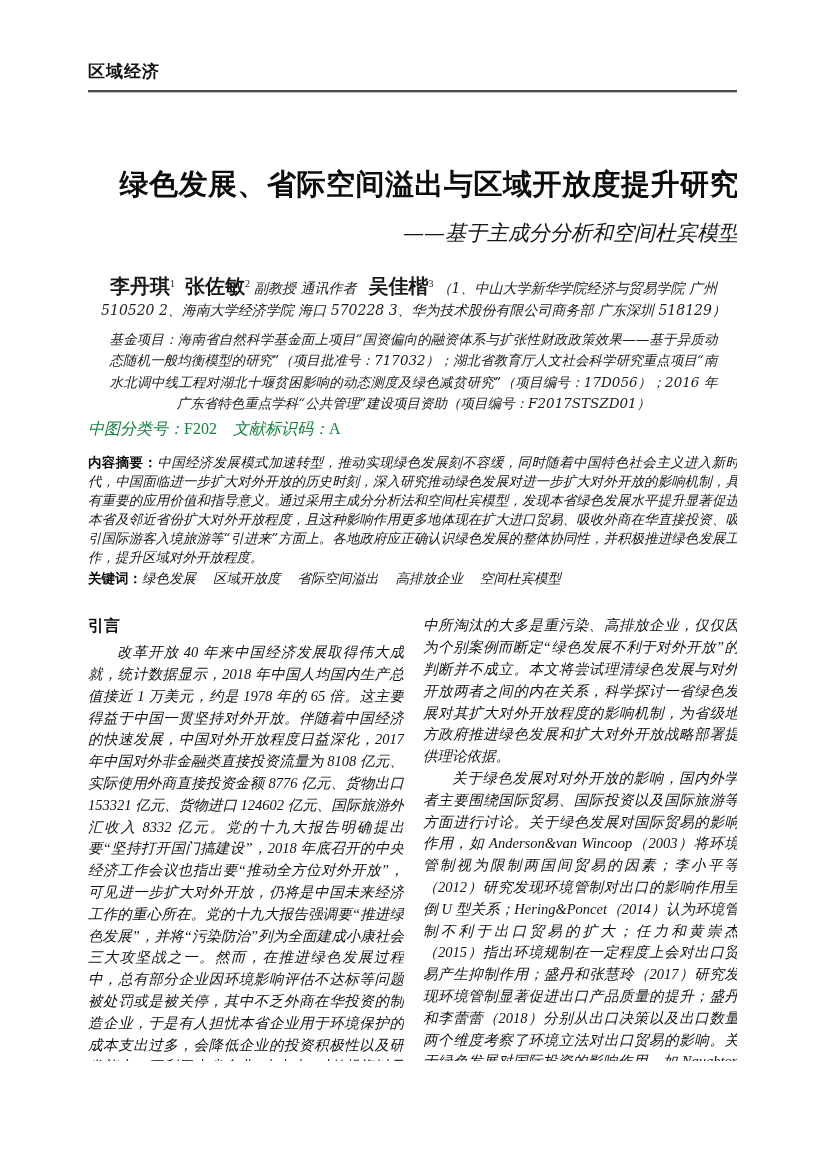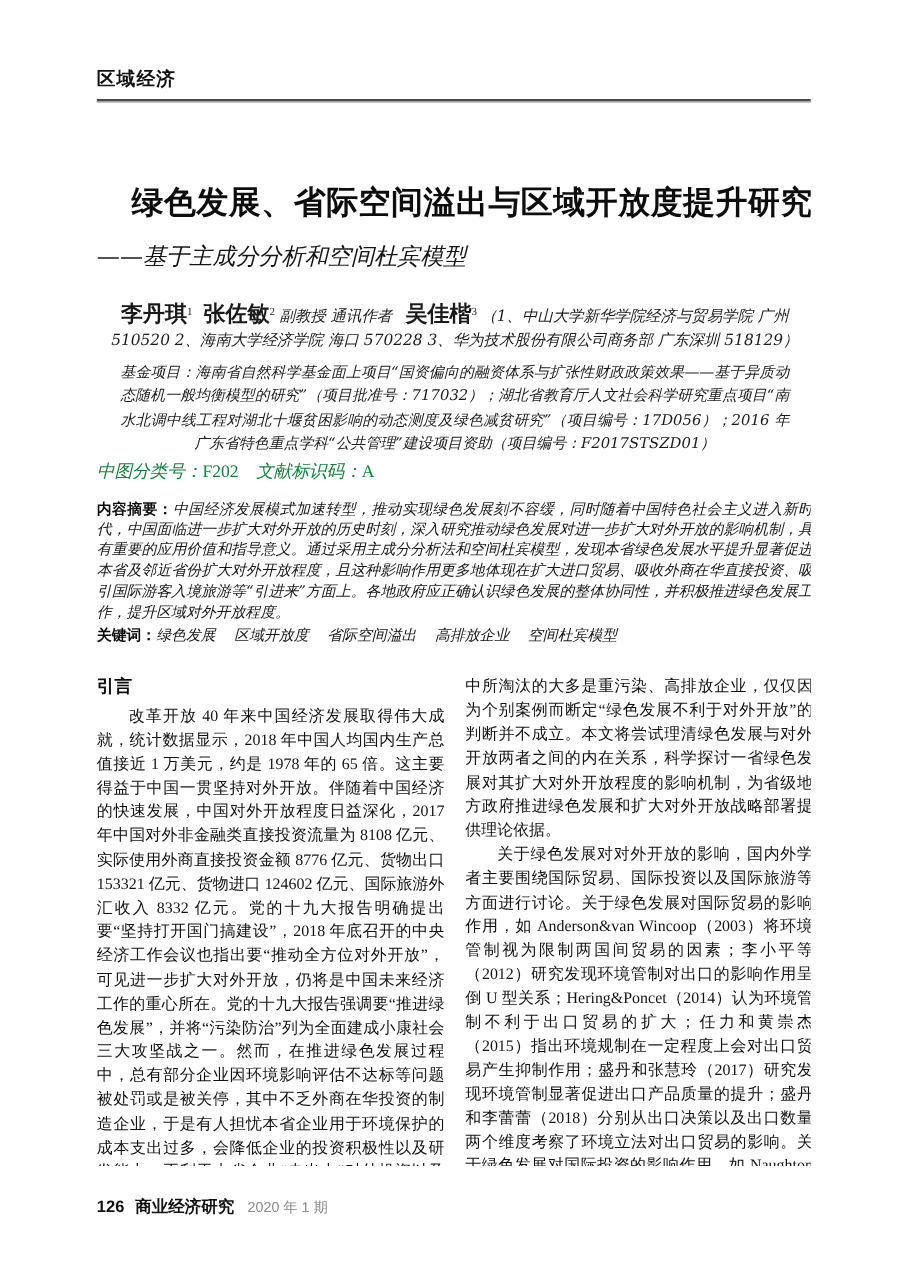--- a/index.html
+++ b/index.html
@@ -34,21 +34,21 @@
     margin-top:72px;
     text-align:right;
     font-family:"Liberation Sans", sans-serif;
     font-weight:bold;
     font-size:29px;
     letter-spacing:0.5px;
     color:#0d0d0d;
   }
   .article-subtitle{
     margin-top:14px;
-    text-align:left;
+    text-align:right;
     font-family:"DejaVu Serif", serif;
     font-style:italic;
     font-size:21px;
     color:#151515;
   }
 
   
   .authors{
     margin:26px auto 0 auto;
     width:625px;
@@ -142,21 +142,21 @@
     color:#111;
     overflow:hidden;
   }
   .intro-heading{
     font-family:"Liberation Sans", sans-serif;
     font-weight:bold;
     font-size:16px;
     color:#0d0d0d;
     margin:0 0 5px 0;
   }
-  .col p{margin:0;}
+  .col p{margin:0;font-style:italic;}
   .col p.indent{text-indent:2em;}
 
   
   .footer{
     position:absolute;
     left:88px;
     top:1088px;
     font-family:"Liberation Sans", sans-serif;
     font-size:14px;
     color:#111;
@@ -193,14 +193,13 @@
         <p class="indent">改革开放 40 年来中国经济发展取得伟大成就，统计数据显示，2018 年中国人均国内生产总值接近 1 万美元，约是 1978 年的 65 倍。这主要得益于中国一贯坚持对外开放。伴随着中国经济的快速发展，中国对外开放程度日益深化，2017 年中国对外非金融类直接投资流量为 8108 亿元、实际使用外商直接投资金额 8776 亿元、货物出口 153321 亿元、货物进口 124602 亿元、国际旅游外汇收入 8332 亿元。党的十九大报告明确提出要“坚持打开国门搞建设”，2018 年底召开的中央经济工作会议也指出要“推动全方位对外开放”，可见进一步扩大对外开放，仍将是中国未来经济工作的重心所在。党的十九大报告强调要“推进绿色发展”，并将“污染防治”列为全面建成小康社会三大攻坚战之一。然而，在推进绿色发展过程中，总有部分企业因环境影响评估不达标等问题被处罚或是被关停，其中不乏外商在华投资的制造企业，于是有人担忧本省企业用于环境保护的成本支出过多，会降低企业的投资积极性以及研发能力，不利于本省企业“走出去”对外投资以及开展进出口贸易活动，可能会对中国进一步扩大对外开放造成一定程度的阻碍。然而，从长远来看，绿色发展是一项造福子孙后代的伟大事业，绿色发展过程</p>
       </div>
       <div class="col">
         <p>中所淘汰的大多是重污染、高排放企业，仅仅因为个别案例而断定“绿色发展不利于对外开放”的判断并不成立。本文将尝试理清绿色发展与对外开放两者之间的内在关系，科学探讨一省绿色发展对其扩大对外开放程度的影响机制，为省级地方政府推进绿色发展和扩大对外开放战略部署提供理论依据。</p>
         <p class="indent">关于绿色发展对对外开放的影响，国内外学者主要围绕国际贸易、国际投资以及国际旅游等方面进行讨论。关于绿色发展对国际贸易的影响作用，如 Anderson&amp;van Wincoop（2003）将环境管制视为限制两国间贸易的因素；李小平等（2012）研究发现环境管制对出口的影响作用呈倒 U 型关系；Hering&amp;Poncet（2014）认为环境管制不利于出口贸易的扩大；任力和黄崇杰（2015）指出环境规制在一定程度上会对出口贸易产生抑制作用；盛丹和张慧玲（2017）研究发现环境管制显著促进出口产品质量的提升；盛丹和李蕾蕾（2018）分别从出口决策以及出口数量两个维度考察了环境立法对出口贸易的影响。关于绿色发展对国际投资的影响作用，如 Naughton（2014）、姚大庆（2015）均认为环境管制对外商直接投资的影响作用呈倒 U 型关系；刘朝等（2014）研究发现环境管制显著降低外商直接投资的动机。关于绿色发展对国际旅游的影响作用，</p>
       </div>
     </div>
 
   </div>
 
-  <div class="footer"><span class="pagenum">126</span><span class="journal">商业经济研究</span><span class="issue">2020 年 1 期</span></div>
 </div>
 
 </body></html>

